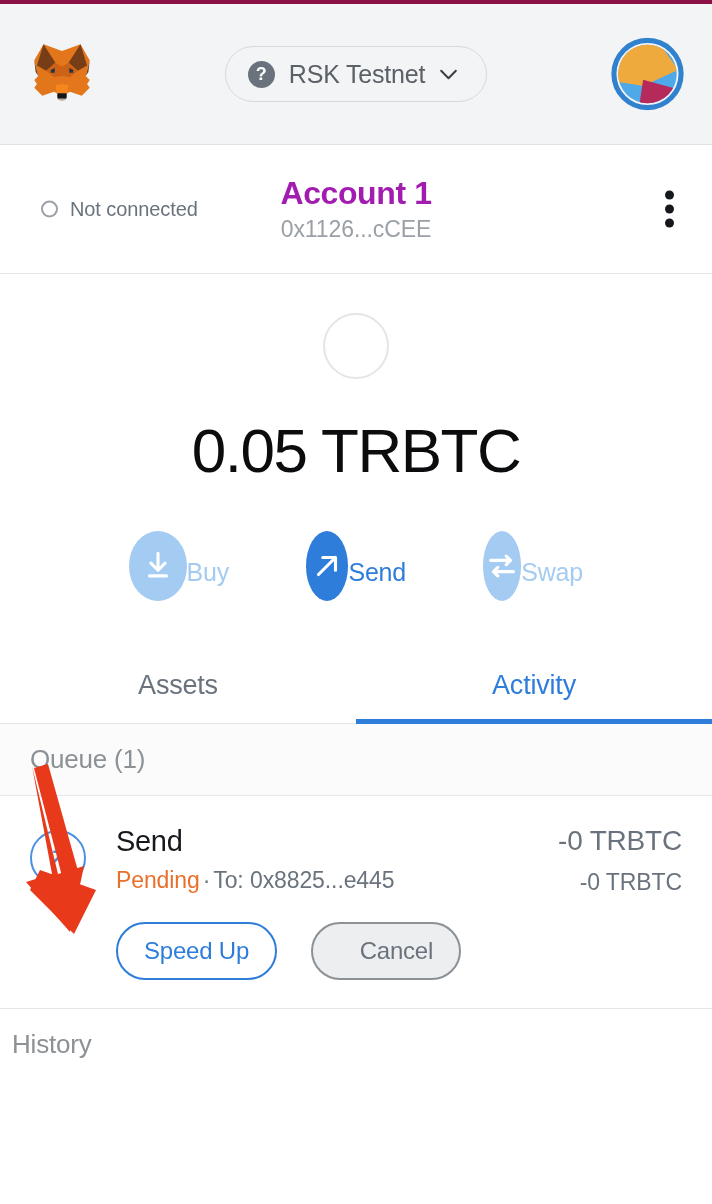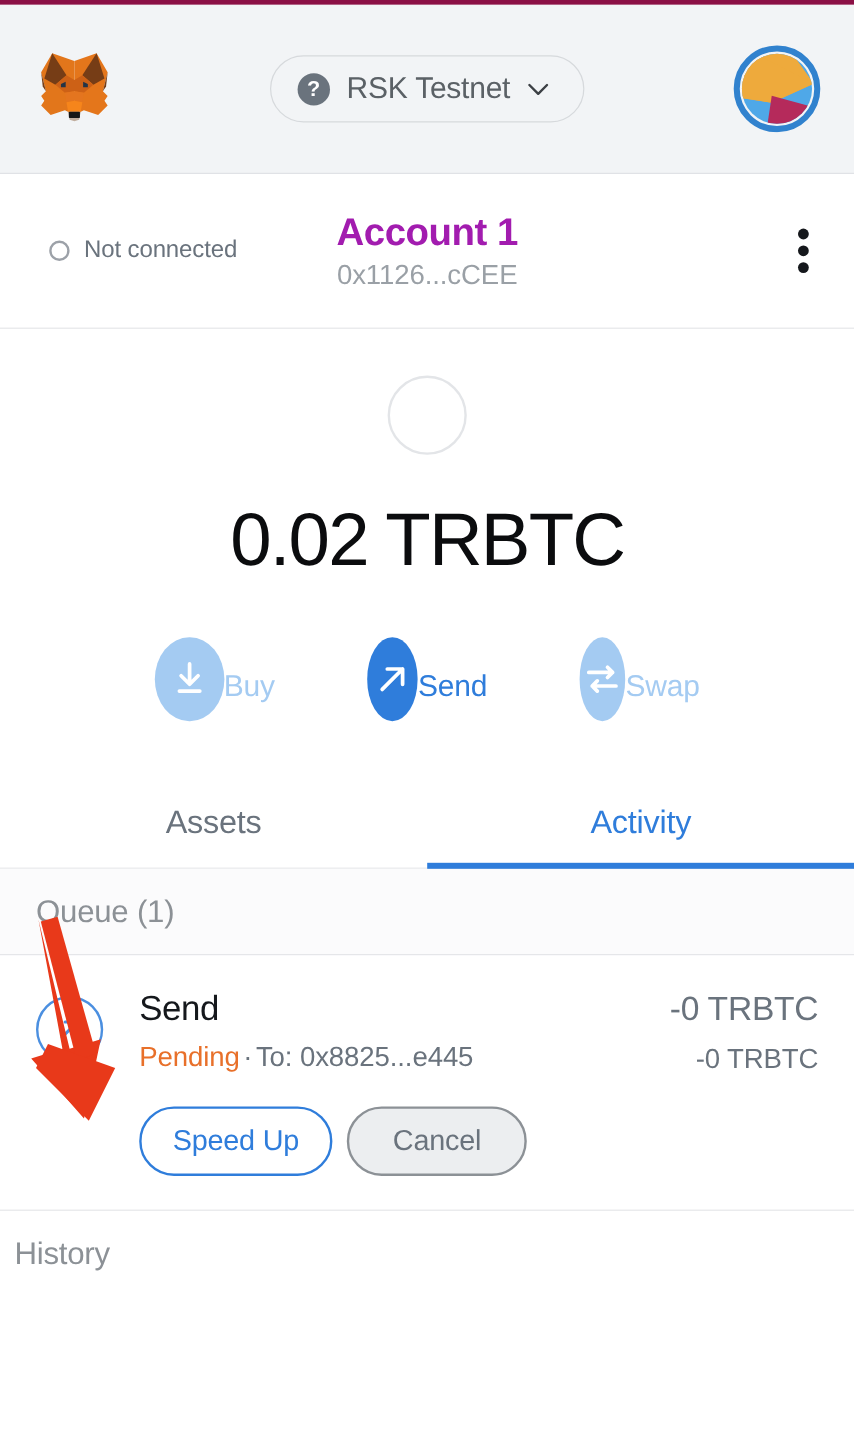--- a/index.html
+++ b/index.html
@@ -308,41 +308,42 @@
     margin-top: 12px;
     font-size: 23px;
     color: #6a737d;
     letter-spacing: -0.1px;
     white-space: nowrap;
   }
   .tx-buttons {
     margin-top: 26px;
     margin-left: 86px;
     display: flex;
-    gap: 12px;
+    gap: 34px;
   }
   .btn {
     height: 58px;
     min-width: 150px;
     padding: 0 26px;
     border-radius: 29px;
     font-size: 24px;
     letter-spacing: -0.2px;
     cursor: pointer;
     font-family: "Liberation Sans", sans-serif;
   }
   .btn-speedup {
     background: #ffffff;
     border: 2px solid #2f7ddb;
     color: #2f7ddb;
   }
   .btn-cancel {
     background: #eceef0;
     border: 2px solid #8c9196;
     color: #6a737d;
+    text-align: right;
   }
 
   
   .history-header {
     height: 72px;
     display: flex;
     align-items: center;
     padding: 0 12px;
   }
   .history-title {
@@ -424,21 +425,21 @@
 
     <div class="kebab">
       <span></span>
       <span></span>
       <span></span>
     </div>
   </div>
 
   <div class="balance-section">
     <div class="token-circle"></div>
-    <div class="balance-amount">0.02 TRBTC</div>
+    <div class="balance-amount">0.05 TRBTC</div>
   </div>
 
   <div class="actions">
 
     <div class="action">
       <div class="action-circle disabled">
         <svg width="34" height="34" viewBox="0 0 24 24">
           <path d="M12 3 L12 14 M7 10 L12 15 L17 10 M6 19 L18 19" stroke="#ffffff" stroke-width="2.2" fill="none" stroke-linecap="round" stroke-linejoin="round"></path>
         </svg>
       </div>

